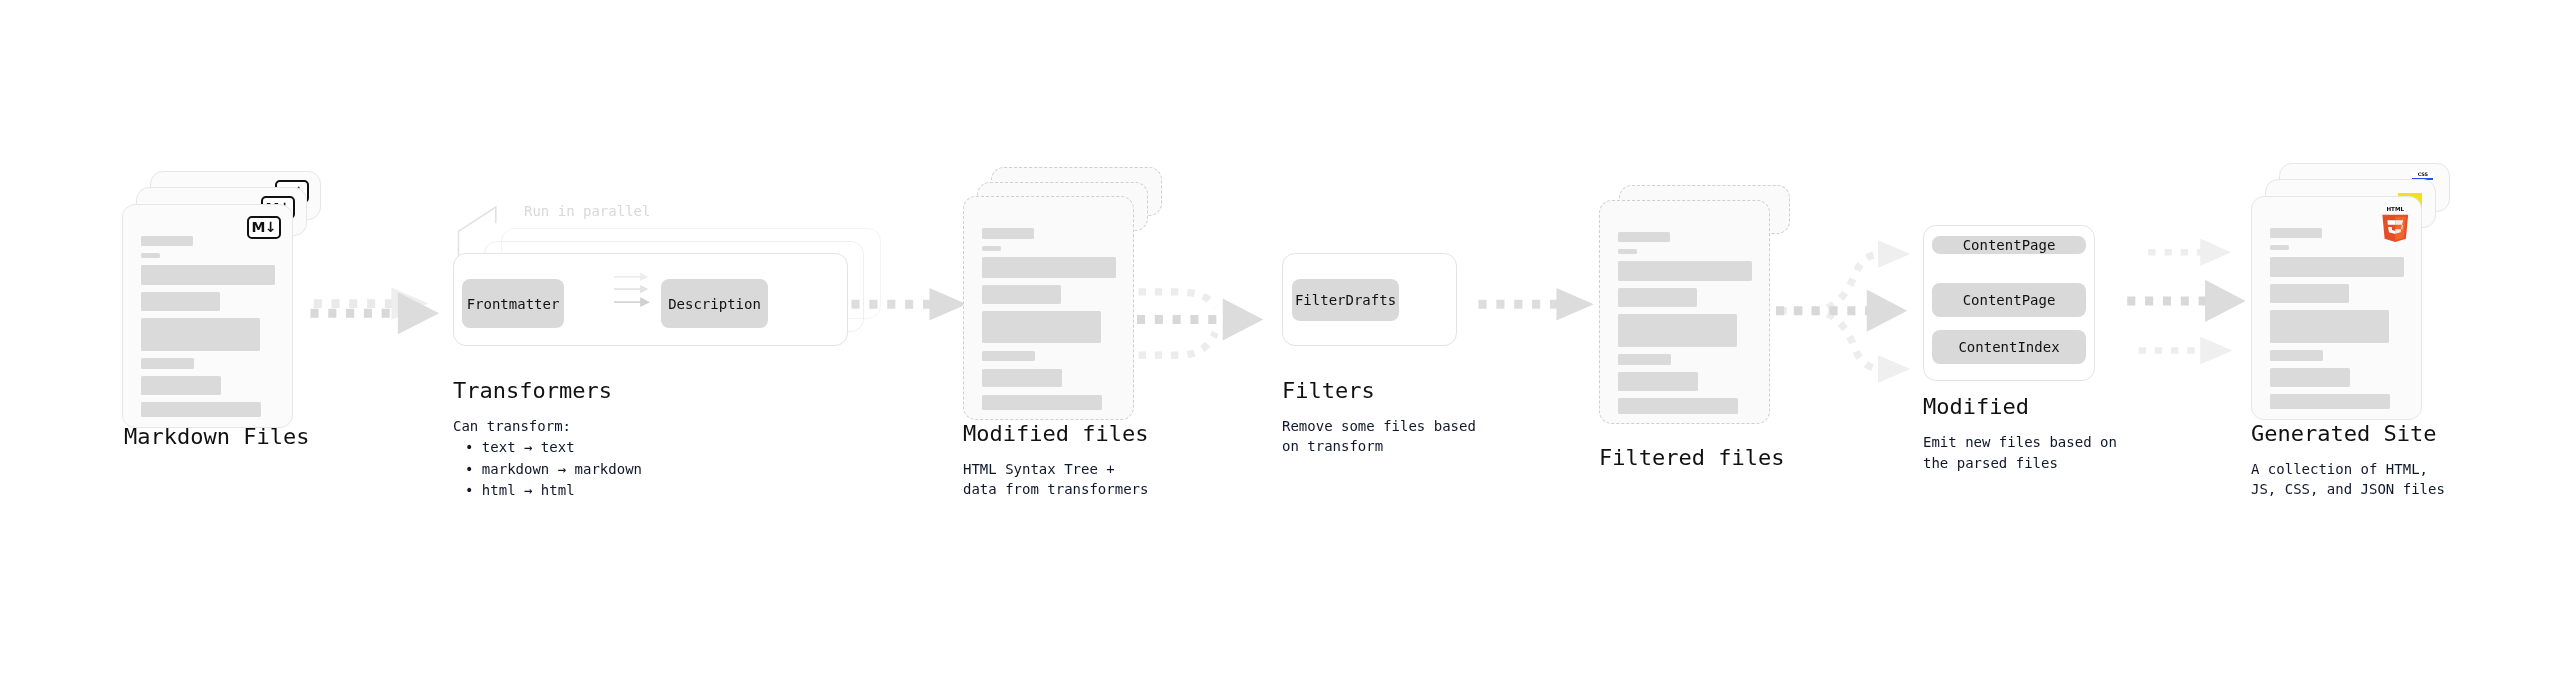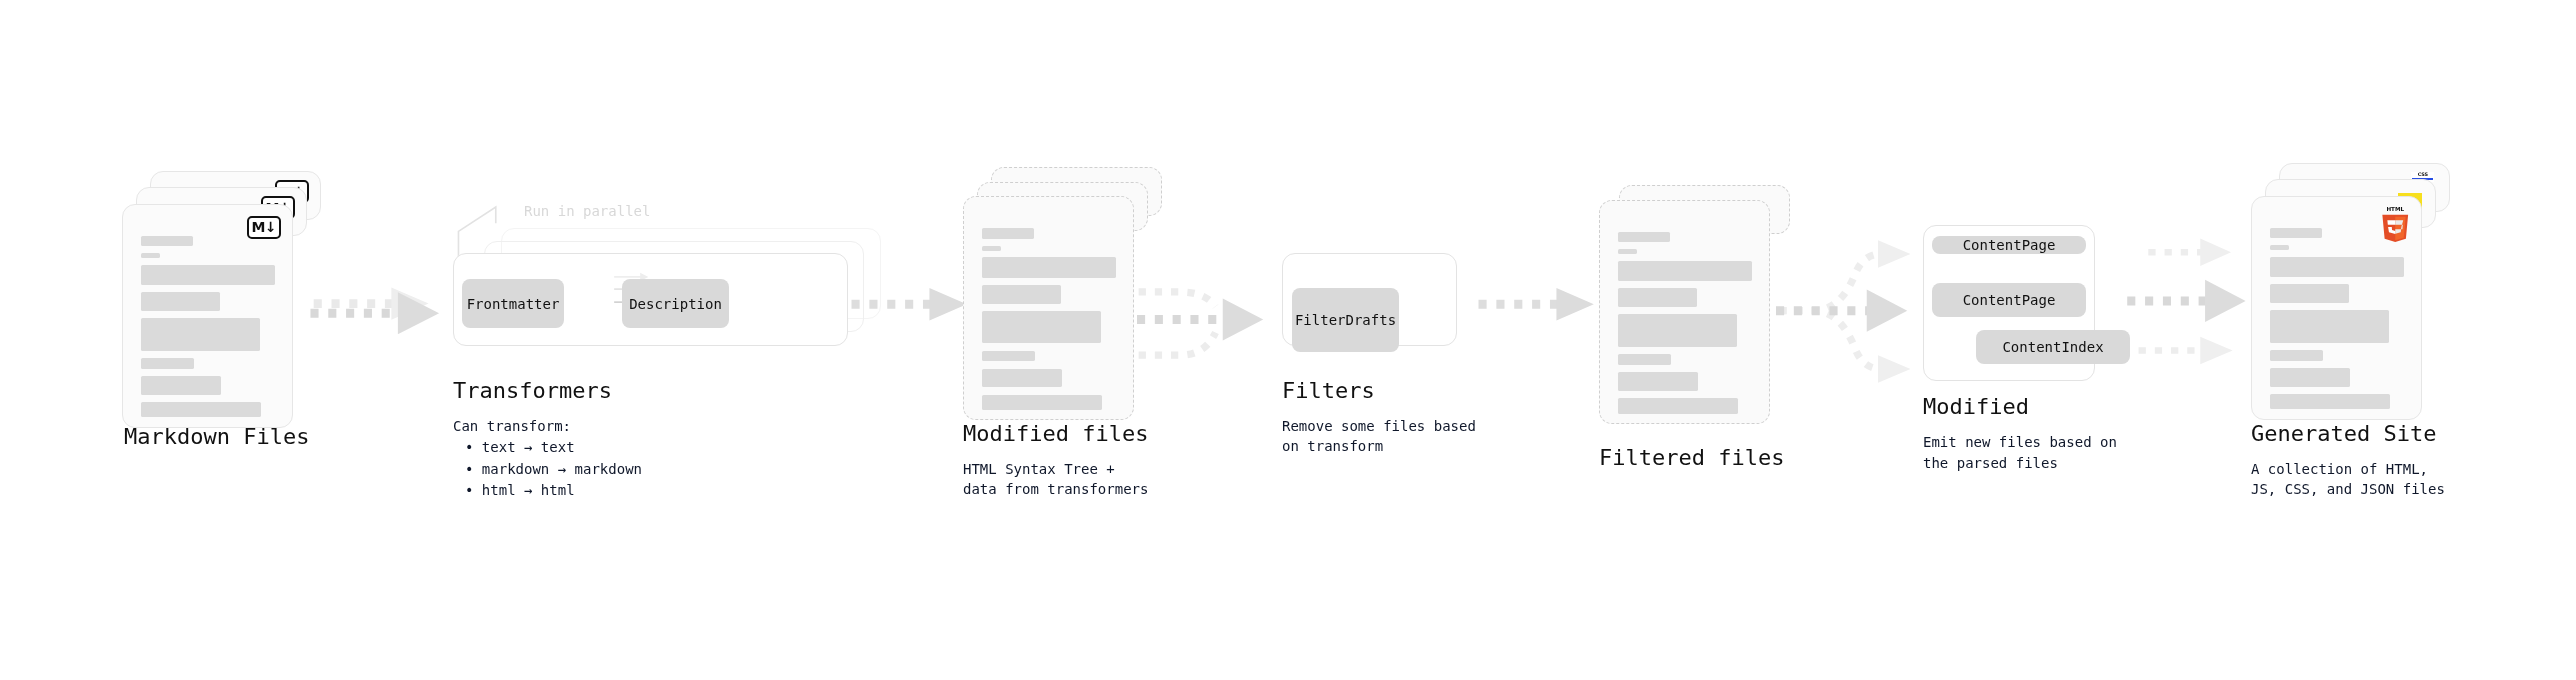--- a/index.html
+++ b/index.html
@@ -146,21 +146,21 @@
   <svg style="left:614px;top:272px;width:98px;height:57px;" viewBox="0 0 120 70" width="98" height="57">
     <line x1="0" y1="6" x2="36" y2="6" stroke="#ededed" stroke-width="2"></line>
     <polygon points="32,1 42,6 32,11" fill="#ededed"></polygon>
     <line x1="0" y1="21" x2="36" y2="21" stroke="#e2e2e2" stroke-width="2"></line>
     <polygon points="32,16 42,21 32,26" fill="#e2e2e2"></polygon>
     <line x1="0" y1="37" x2="36" y2="37" stroke="#d0d0d0" stroke-width="2"></line>
     <polygon points="32,31 44,37 32,43" fill="#d0d0d0"></polygon>
   </svg>
 
   <div class="pill" style="left:462px;top:279px;width:102px;height:49px;">Frontmatter</div>
-  <div class="pill" style="left:622px;top:279px;width:107px;height:49px;">Description</div>
+  <div class="pill" style="left:661px;top:279px;width:107px;height:49px;">Description</div>
 
   <div class="title" style="left:453px;top:378px;">Transformers</div>
   <div class="sub" style="left:453px;top:416px;">Can transform:</div>
   <div class="sub list" style="left:465px;top:436px;">• text → text</div>
   <div class="sub list" style="left:465px;top:458px;">• markdown → markdown</div>
   <div class="sub list" style="left:465px;top:479px;">• html → html</div>
 
   <svg style="left:845px;top:284px;width:134px;height:65px;" viewBox="0 0 165 80" width="134" height="65">
     <line x1="8" y1="25" x2="108" y2="25" stroke="#dddddd" stroke-width="11" stroke-dasharray="10 12"></line>
     <polygon points="104,5 150,25 104,45" fill="#dcdcdc"></polygon>
@@ -187,21 +187,21 @@
   <div class="sub" style="left:963px;top:479px;">data from transformers</div>
 
   <svg style="left:1132px;top:258px;width:150px;height:89px;" viewBox="0 0 185 110" width="150" height="89">
     <path d="M 8 42 L 60 42 Q 90 42 103 60" fill="none" stroke="#ececec" stroke-width="9" stroke-dasharray="9 11"></path>
     <path d="M 8 120 L 60 120 Q 90 120 103 92" fill="none" stroke="#ececec" stroke-width="9" stroke-dasharray="9 11"></path>
     <line x1="6" y1="76" x2="118" y2="76" stroke="#d8d8d8" stroke-width="11" stroke-dasharray="10 12"></line>
     <polygon points="112,50 162,76 112,102" fill="#dcdcdc"></polygon>
   </svg>
 
   <div class="obox" style="left:1282px;top:253px;width:175px;height:93px;"></div>
-  <div class="pill" style="left:1292px;top:288px;width:107px;height:64px;">FilterDrafts</div>
+  <div class="pill" style="left:1292px;top:279px;width:107px;height:42px;">FilterDrafts</div>
   <div class="title" style="left:1282px;top:378px;">Filters</div>
   <div class="sub" style="left:1282px;top:416px;">Remove some files based</div>
   <div class="sub" style="left:1282px;top:436px;">on transform</div>
 
   <svg style="left:1472px;top:284px;width:134px;height:65px;" viewBox="0 0 165 80" width="134" height="65">
     <line x1="8" y1="25" x2="108" y2="25" stroke="#dddddd" stroke-width="11" stroke-dasharray="10 12"></line>
     <polygon points="104,5 150,25 104,45" fill="#dcdcdc"></polygon>
   </svg>
 
   <div class="stack" style="left:1599px;top:185px;">
@@ -226,21 +226,21 @@
     <polygon points="126,5 166,22 126,39" fill="#efefef"></polygon>
     <path d="M 4 92 L 46 92 Q 80 92 98 140 Q 108 164 130 164" fill="none" stroke="#ededed" stroke-width="9" stroke-dasharray="9 11"></path>
     <polygon points="126,147 166,164 126,181" fill="#efefef"></polygon>
     <line x1="0" y1="92" x2="118" y2="92" stroke="#d8d8d8" stroke-width="11" stroke-dasharray="10 12"></line>
     <polygon points="112,66 162,92 112,118" fill="#dcdcdc"></polygon>
   </svg>
 
   <div class="obox" style="left:1923px;top:225px;width:172px;height:156px;"></div>
   <div class="pill" style="left:1932px;top:236px;width:154px;height:18px;">ContentPage</div>
   <div class="pill" style="left:1932px;top:283px;width:154px;height:34px;">ContentPage</div>
-  <div class="pill" style="left:1932px;top:330px;width:154px;height:34px;margin-left:44px;">ContentIndex</div>
+  <div class="pill" style="left:1932px;top:330px;width:154px;height:34px;">ContentIndex</div>
 
   <div class="title" style="left:1923px;top:394px;">Modified</div>
   <div class="sub" style="left:1923px;top:432px;">Emit new files based on</div>
   <div class="sub" style="left:1923px;top:453px;">the parsed files</div>
 
   <svg style="left:2111px;top:232px;width:146px;height:146px;" viewBox="0 0 180 180" width="146" height="146">
     <line x1="46" y1="25" x2="114" y2="25" stroke="#ededed" stroke-width="8" stroke-dasharray="9 11"></line>
     <polygon points="110,8 148,25 110,42" fill="#efefef"></polygon>
     <line x1="20" y1="85" x2="122" y2="85" stroke="#d8d8d8" stroke-width="11" stroke-dasharray="10 12"></line>
     <polygon points="116,59 166,85 116,111" fill="#dcdcdc"></polygon>

